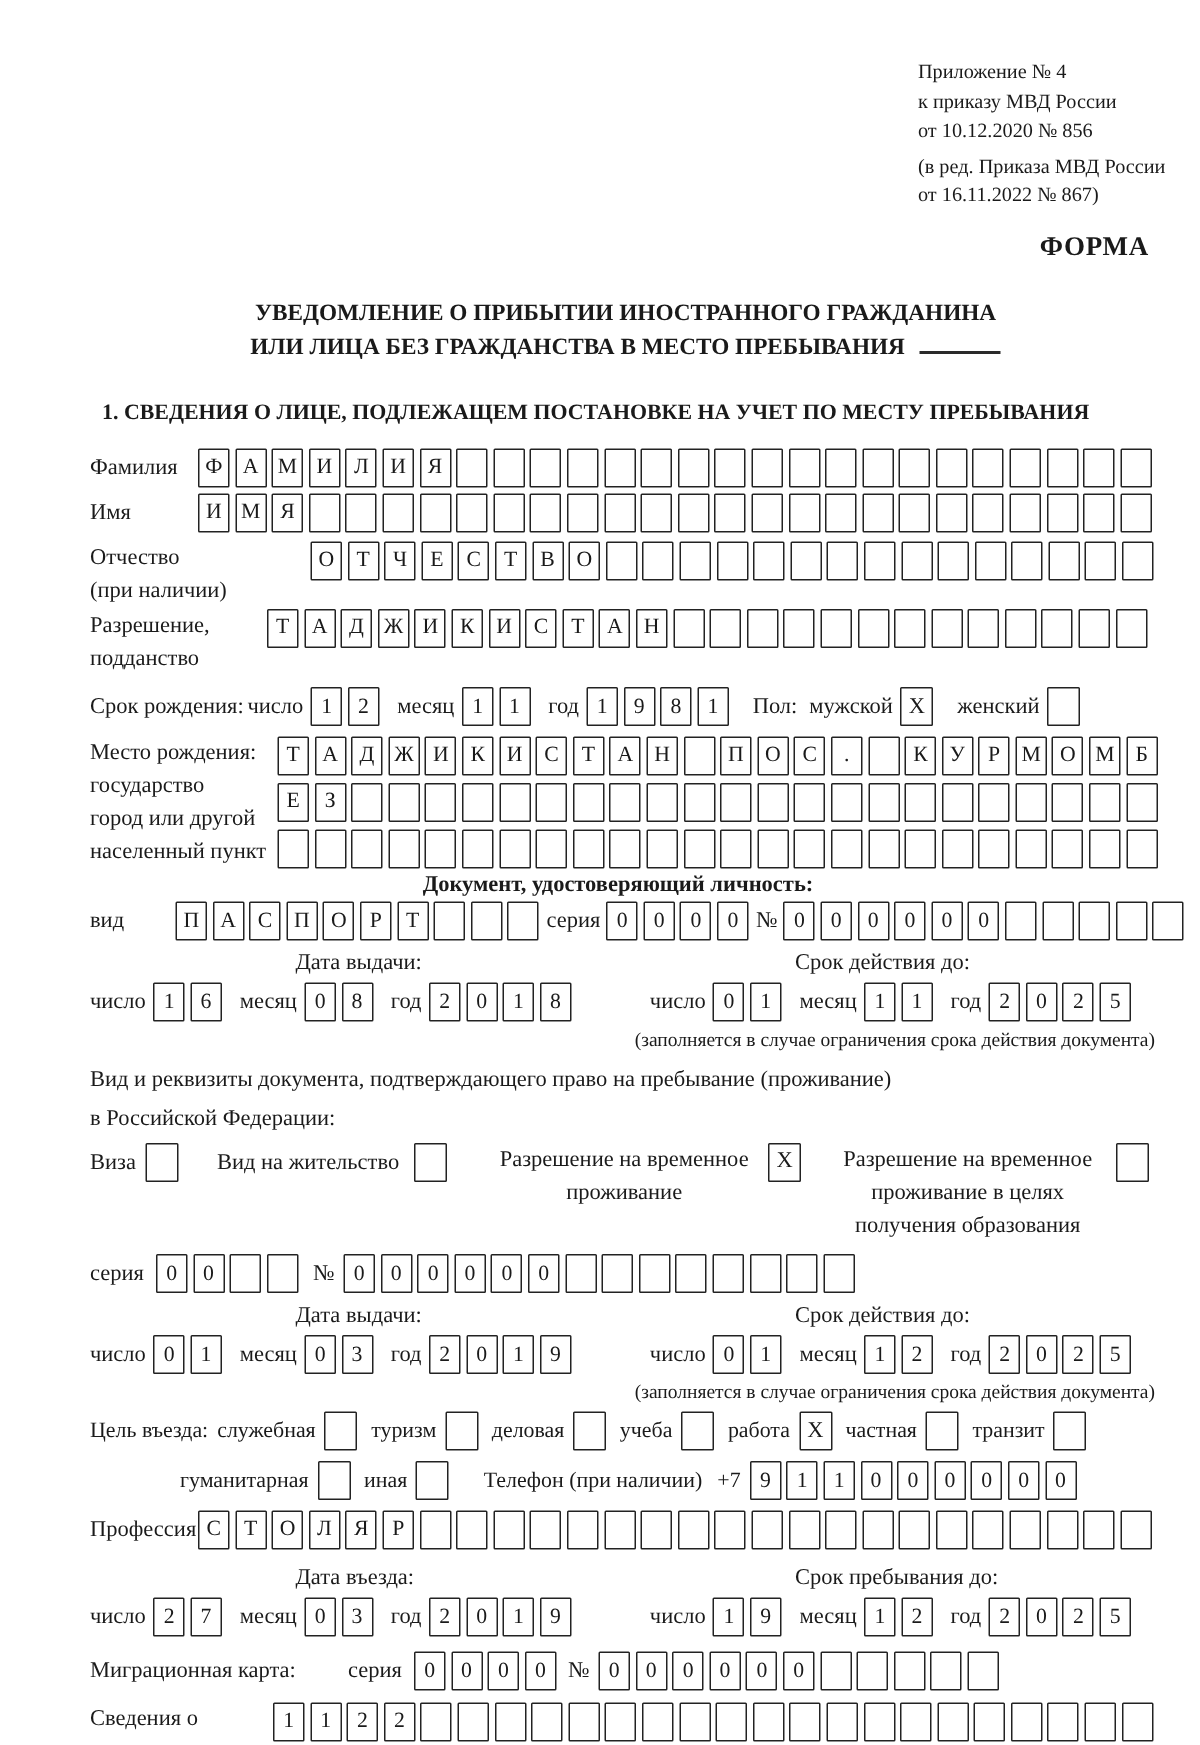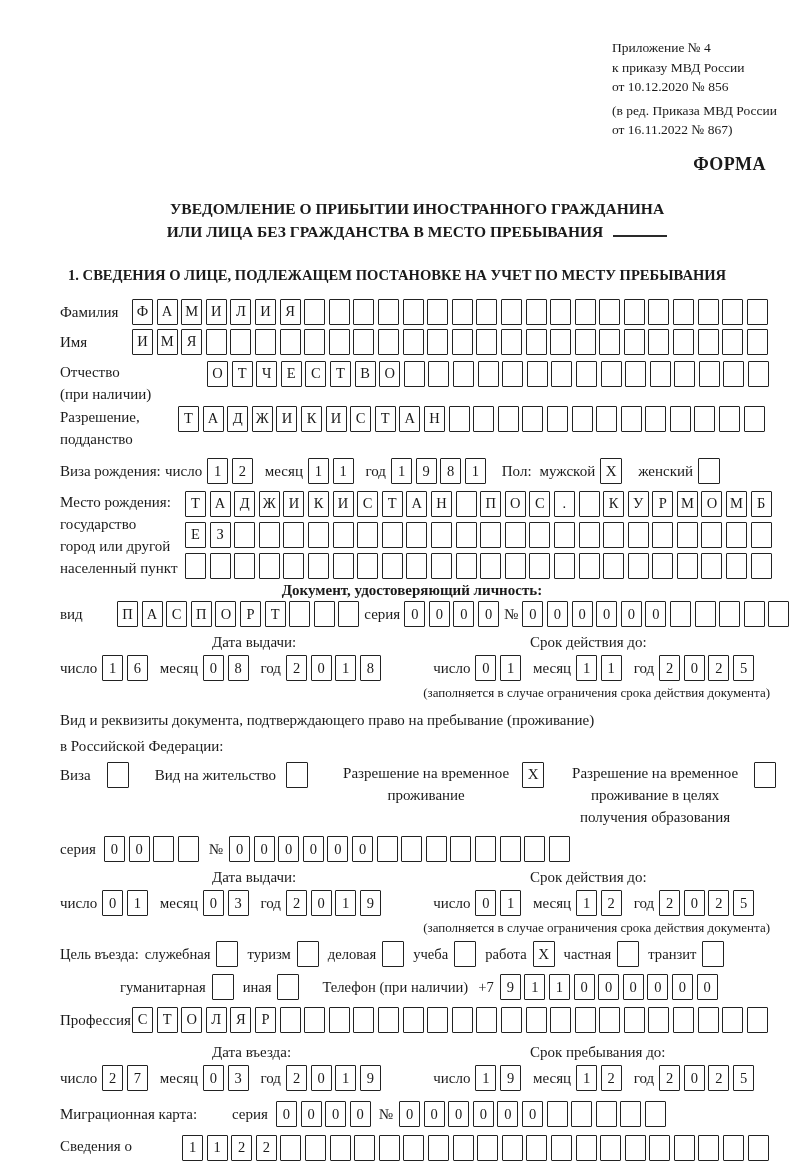--- a/index.html
+++ b/index.html
@@ -34,21 +34,21 @@
   }
   .cb{
     box-sizing:border-box;flex:none;
     width:22px;height:26px;
     border:1.8px solid #222;border-radius:1px;
     display:inline-flex;align-items:center;justify-content:center;
     font-size:15px;background:#fff;
   }
   .stackrows{display:flex;flex-direction:column;gap:5px;}
   .dheads{position:relative;height:20px;font-size:15px;}
-  .dh-l{position:absolute;left:152px;}
+  .dh-l{position:absolute;left:137px;}
   .dh-r{position:absolute;left:470px;}
   .drow{display:flex;align-items:center;margin-top:1px;}
   .dategroup{display:inline-flex;align-items:center;}
   .dategroup .dg-lbl{margin-right:5px;margin-left:12px;line-height:27px;}
   .dategroup .dg-lbl:first-child{margin-left:0;}
   .dg2{margin-left:auto;margin-right:40px;}
   .note{font-size:13px;text-align:right;padding-right:24px;margin-top:3px;}
   .opt{display:inline-flex;align-items:center;margin-right:9px;}
   .opt .opt-lbl{margin-right:6px;}
   .opt-block{display:inline-block;white-space:normal;text-align:center;line-height:22px;flex:none;}
@@ -201,21 +201,21 @@
         <span class="cell"></span>
         <span class="cell"></span>
         <span class="cell"></span>
         <span class="cell"></span>
         <span class="cell"></span>
         <span class="cell"></span>
       </span>
   </div>
 
   <div class="row" style="margin-top:8px;align-items:center">
-    <span class="lbl" style="width:105px">Виза рождения:</span>
+    <span class="lbl" style="width:105px">Срок рождения:</span>
     <span class="dategroup">
         <span class="dg-lbl">число</span>
         <span class="cells">
           <span class="cell">1</span>
           <span class="cell">2</span>
         </span>
         <span class="dg-lbl">месяц</span>
         <span class="cells">
           <span class="cell">1</span>
           <span class="cell">1</span>
@@ -406,21 +406,21 @@
           <span class="cell">5</span>
         </span>
       </span>
   </div>
   <div class="note">(заполняется в случае ограничения срока действия документа)</div>
 
   <div class="intro" style="margin-top:6px">Вид и реквизиты документа, подтверждающего право на пребывание (проживание)</div>
   <div class="intro">в Российской Федерации:</div>
 
   <div class="row" style="margin-top:3px">
-    <span class="lbl" style="margin-right:16px">Виза</span>
+    <span class="lbl" style="margin-right:6px">Виза</span>
     <span class="cb"></span>
     <span class="lbl" style="margin-left:26px;margin-right:10px">Вид на жительство</span>
     <span class="cb"></span>
     <span class="opt-block" style="width:176px;margin-left:30px;margin-right:8px">Разрешение на временное проживание</span>
     <span class="cb">X</span>
     <span class="opt-block" style="width:182px;margin-left:20px;margin-right:8px">Разрешение на временное проживание в целях получения образования</span>
     <span class="cb"></span>
   </div>
 
   <div class="row" style="margin-top:8px;align-items:center">

